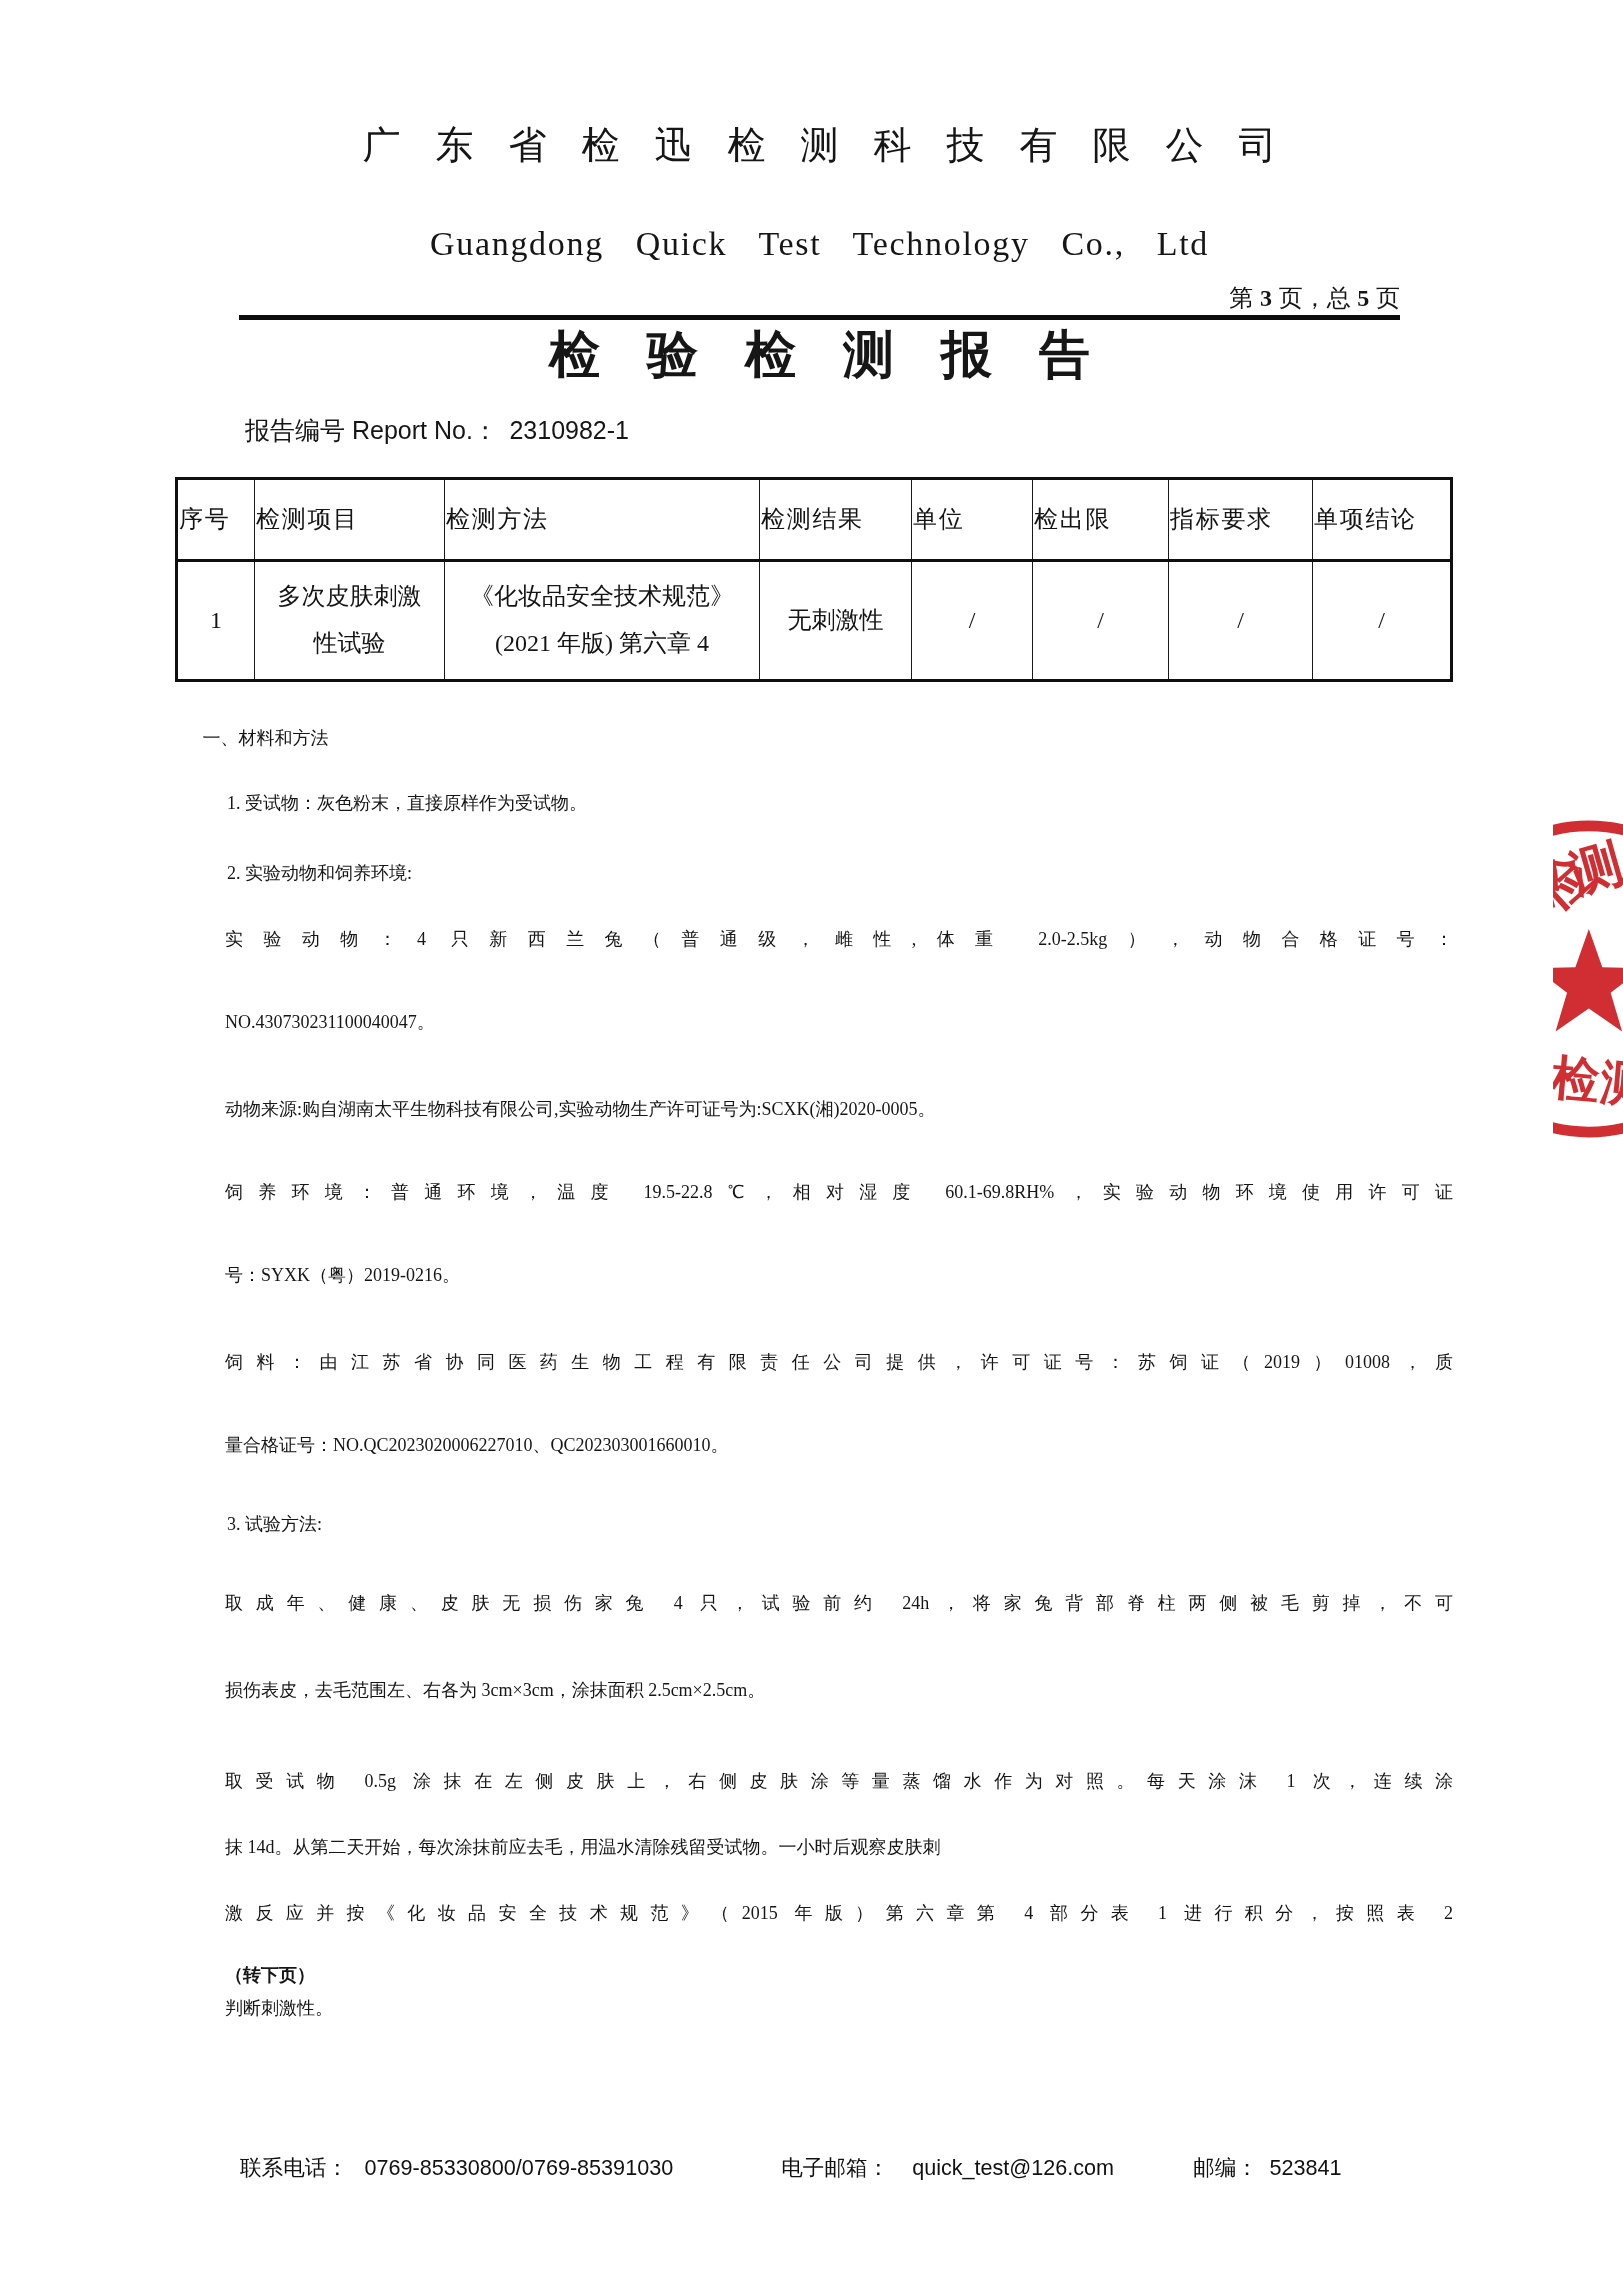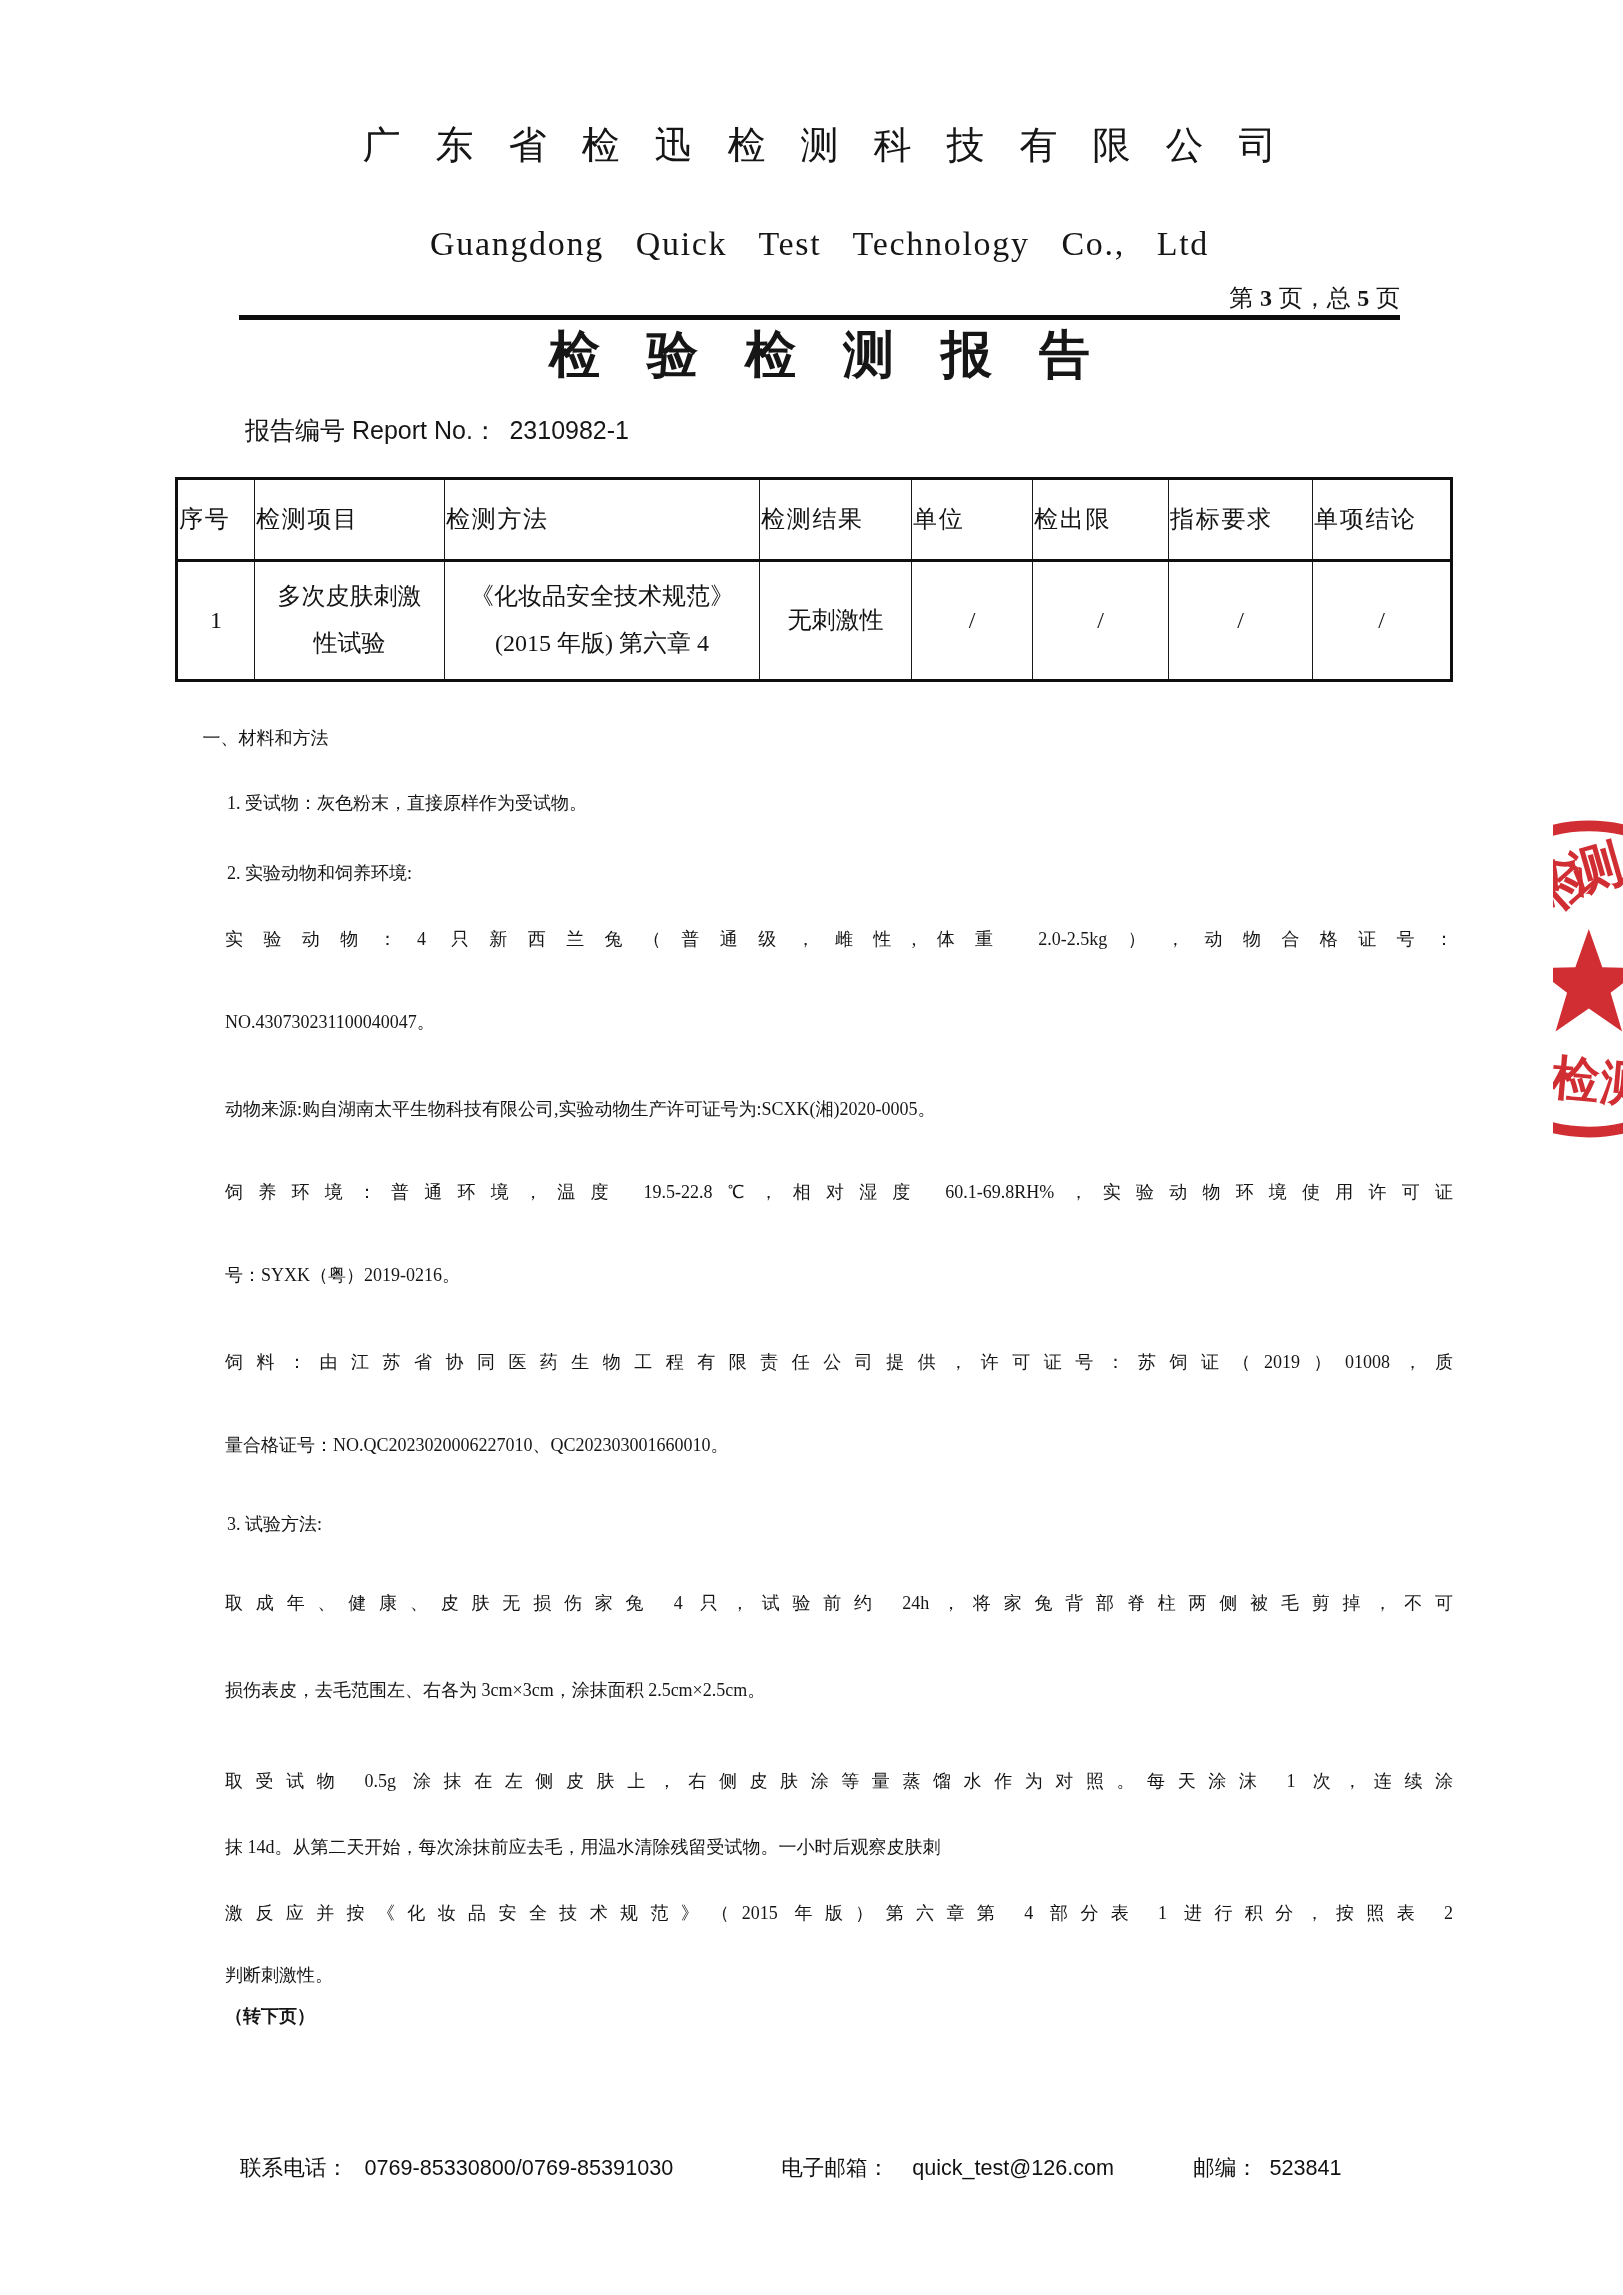--- a/index.html
+++ b/index.html
@@ -147,21 +147,21 @@
           <th>单位</th>
           <th>检出限</th>
           <th>指标要求</th>
           <th>单项结论</th>
         </tr>
       </thead>
       <tbody>
         <tr>
           <td>1</td>
           <td><span>多次皮肤刺激</span><br><span>性试验</span></td>
-          <td><span>《化妆品安全技术规范》</span><br><span>(2015 年版) 第六章 4</span></td>
+          <td><span>《化妆品安全技术规范》</span><br><span>(2021 年版) 第六章 4</span></td>
           <td>无刺激性</td>
           <td>/</td>
           <td>/</td>
           <td>/</td>
           <td>/</td>
         </tr>
       </tbody>
     </table>
   </div>
 
@@ -175,22 +175,22 @@
     <div class="ln para jst mb60">饲养环境：普通环境，温度 19.5-22.8℃，相对湿度 60.1-69.8RH%，实验动物环境使用许可证</div>
     <div class="ln para mb65">号：SYXK（粤）2019-0216。</div>
     <div class="ln para jst mb60">饲料：由江苏省协同医药生物工程有限责任公司提供，许可证号：苏饲证（2019）01008，质</div>
     <div class="ln para mb55">量合格证号：NO.QC2023020006227010、QC202303001660010。</div>
     <div class="ln item mb55">3. 试验方法:</div>
     <div class="ln para jst mb65">取成年、健康、皮肤无损伤家兔 4 只，试验前约 24h，将家兔背部脊柱两侧被毛剪掉，不可</div>
     <div class="ln para mb70">损伤表皮，去毛范围左、右各为 3cm×3cm，涂抹面积 2.5cm×2.5cm。</div>
     <div class="ln para jst mb40">取受试物 0.5g 涂抹在左侧皮肤上，右侧皮肤涂等量蒸馏水作为对照。每天涂沫 1 次，连续涂</div>
     <div class="ln para mb40">抹 14d。从第二天开始，每次涂抹前应去毛，用温水清除残留受试物。一小时后观察皮肤刺</div>
     <div class="ln para jst mb35">激反应并按《化妆品安全技术规范》（2015 年版）第六章第 4 部分表 1 进行积分，按照表 2</div>
+    <div class="ln para bold-line">（转下页）</div>
     <div class="ln para mb10">判断刺激性。</div>
-    <div class="ln para bold-line">（转下页）</div>
   </div>
 
   <div class="stamp">
     <svg width="70" height="356" viewBox="0 0 84 428" xmlns="http://www.w3.org/2000/svg">
       <circle cx="43" cy="214" r="184" fill="none" stroke-width="13" stroke="#d0262b"></circle>
       <polygon points="43,154 59.2,199.8 107.7,201 69.2,230.5 83,277 43,249.5 3,277 16.8,230.5 -21.7,201 26.8,199.8" fill="#d0262b"></polygon>
       <text x="2" y="135" font-size="62" transform="rotate(-42 2 135)" fill="#d0262b">检</text>
       <text x="28" y="110" font-size="62" transform="rotate(-16 28 110)" fill="#d0262b">测</text>
       <text x="76" y="104" font-size="62" transform="rotate(16 76 104)" fill="#d0262b">科</text>
       <text x="-2" y="352" font-size="58" letter-spacing="2" transform="rotate(5 0 330)" fill="#d0262b">检测专</text>

